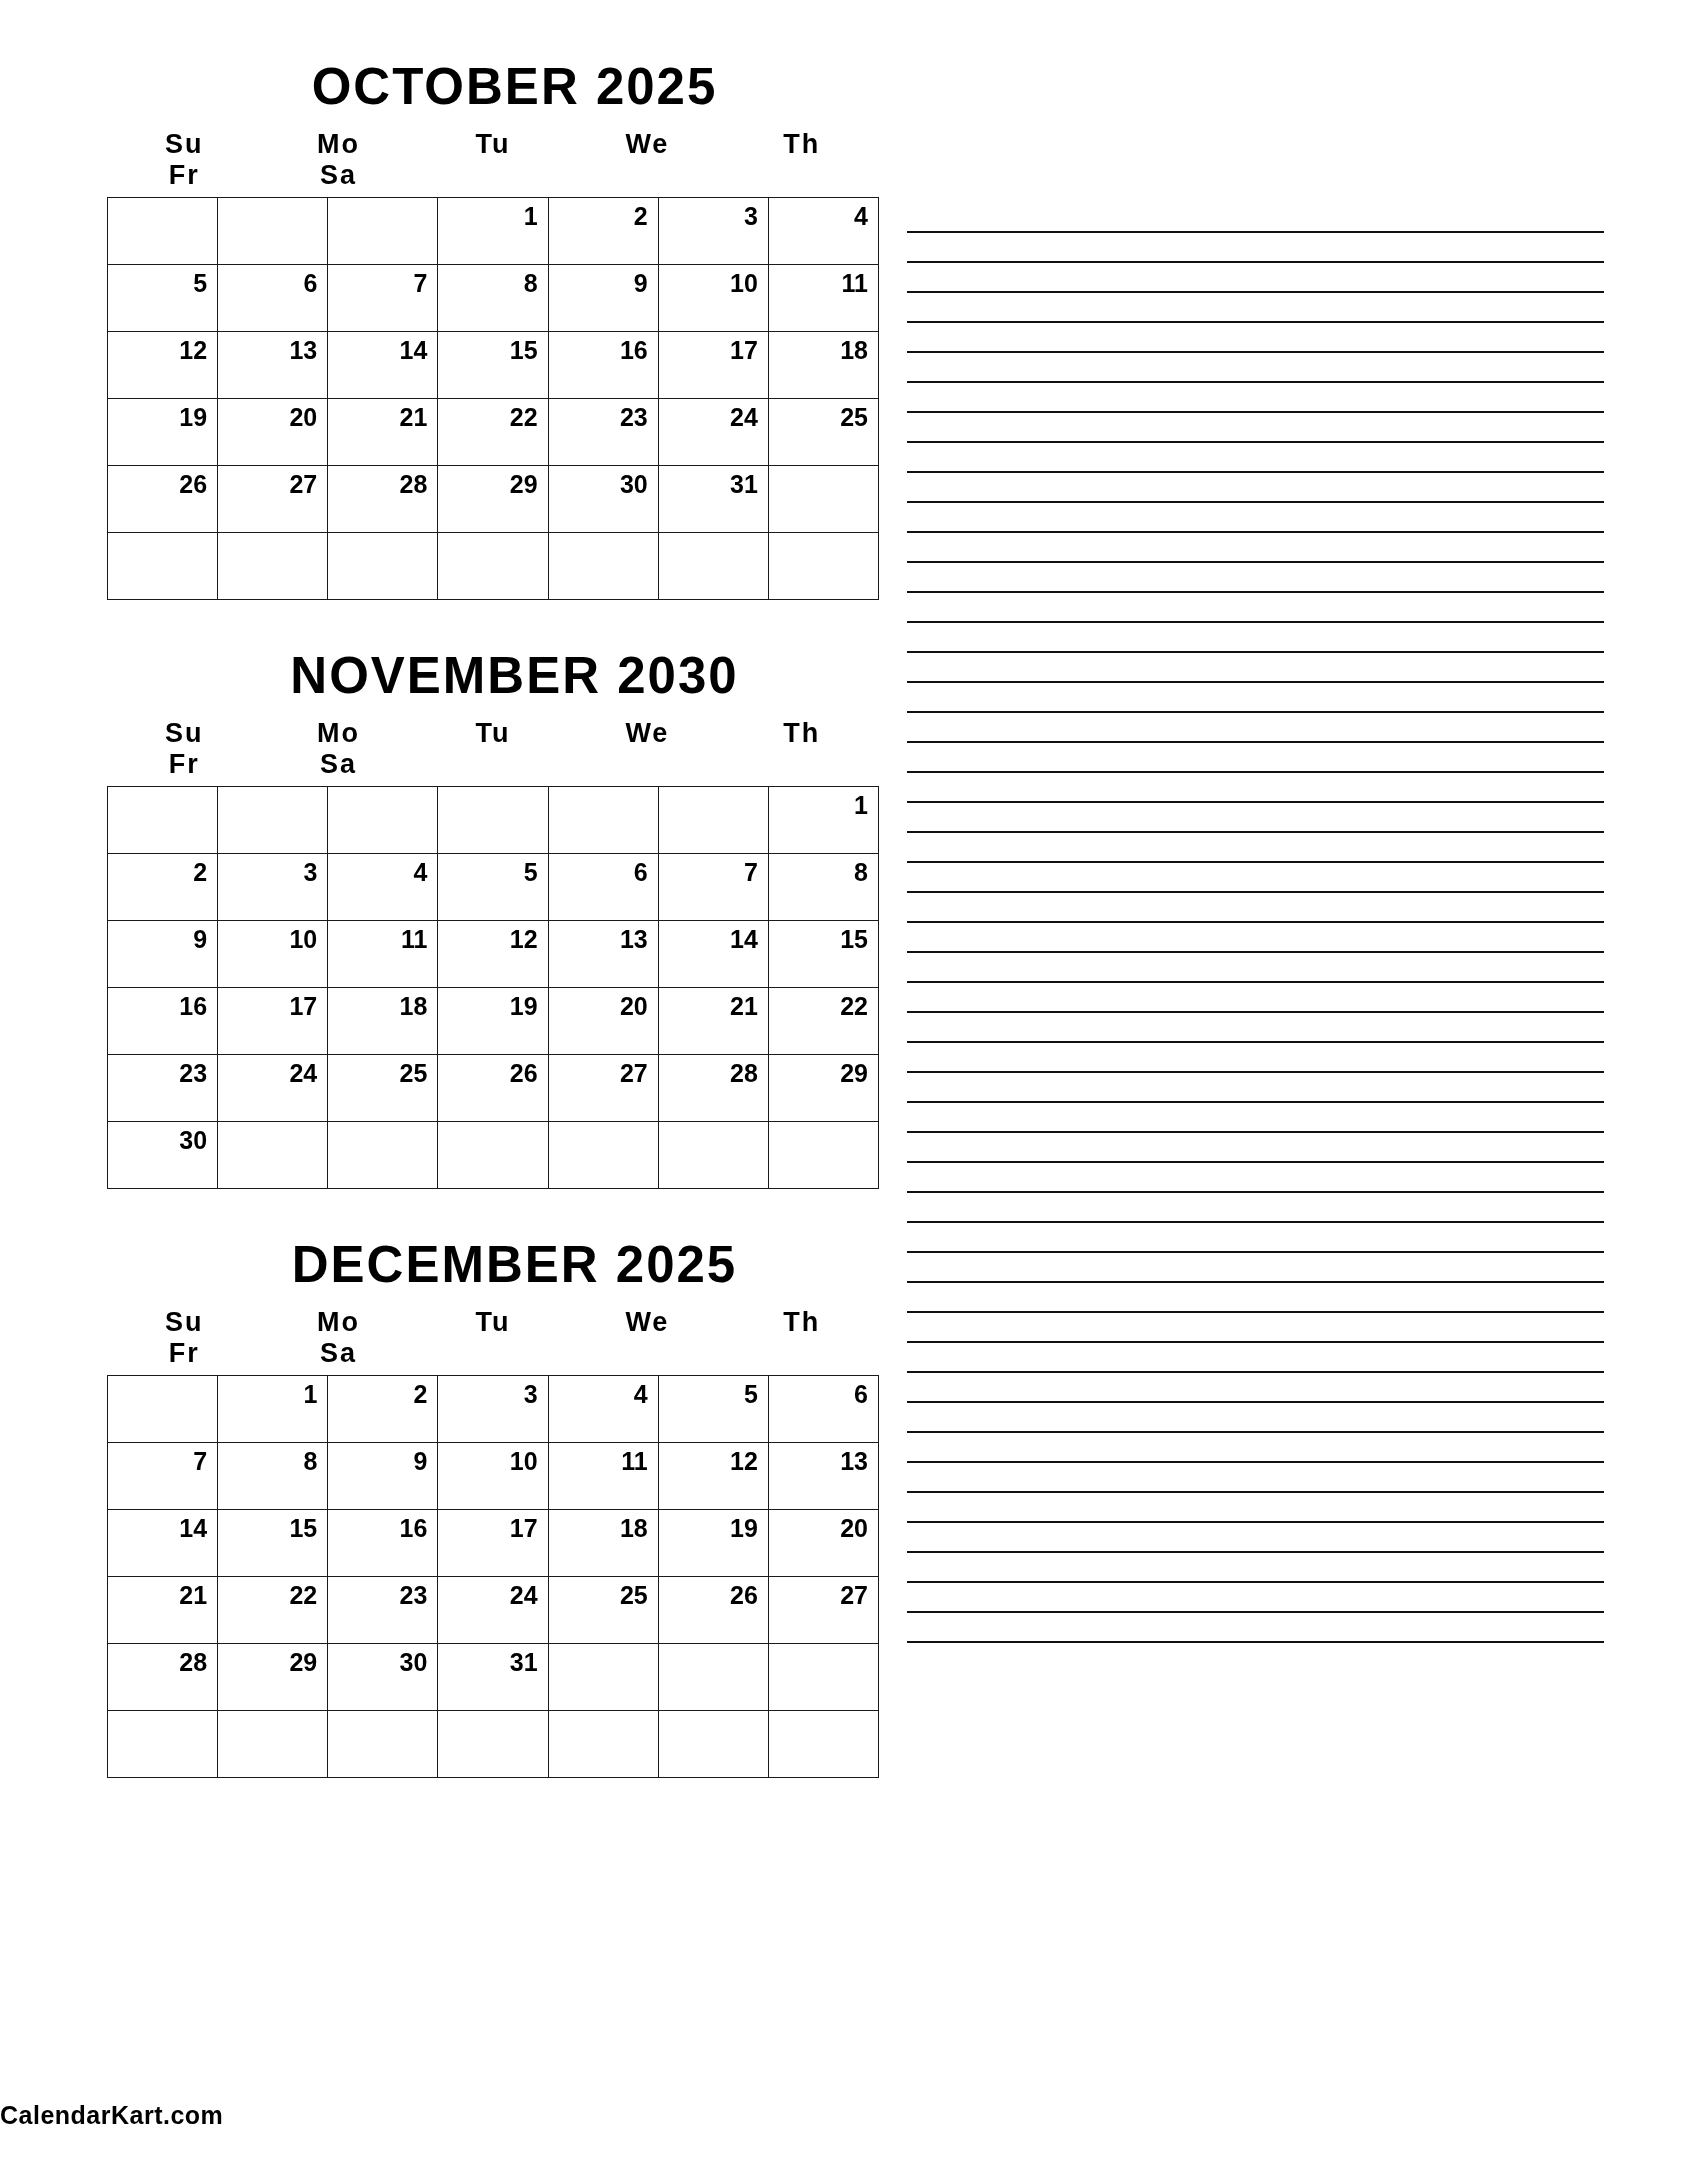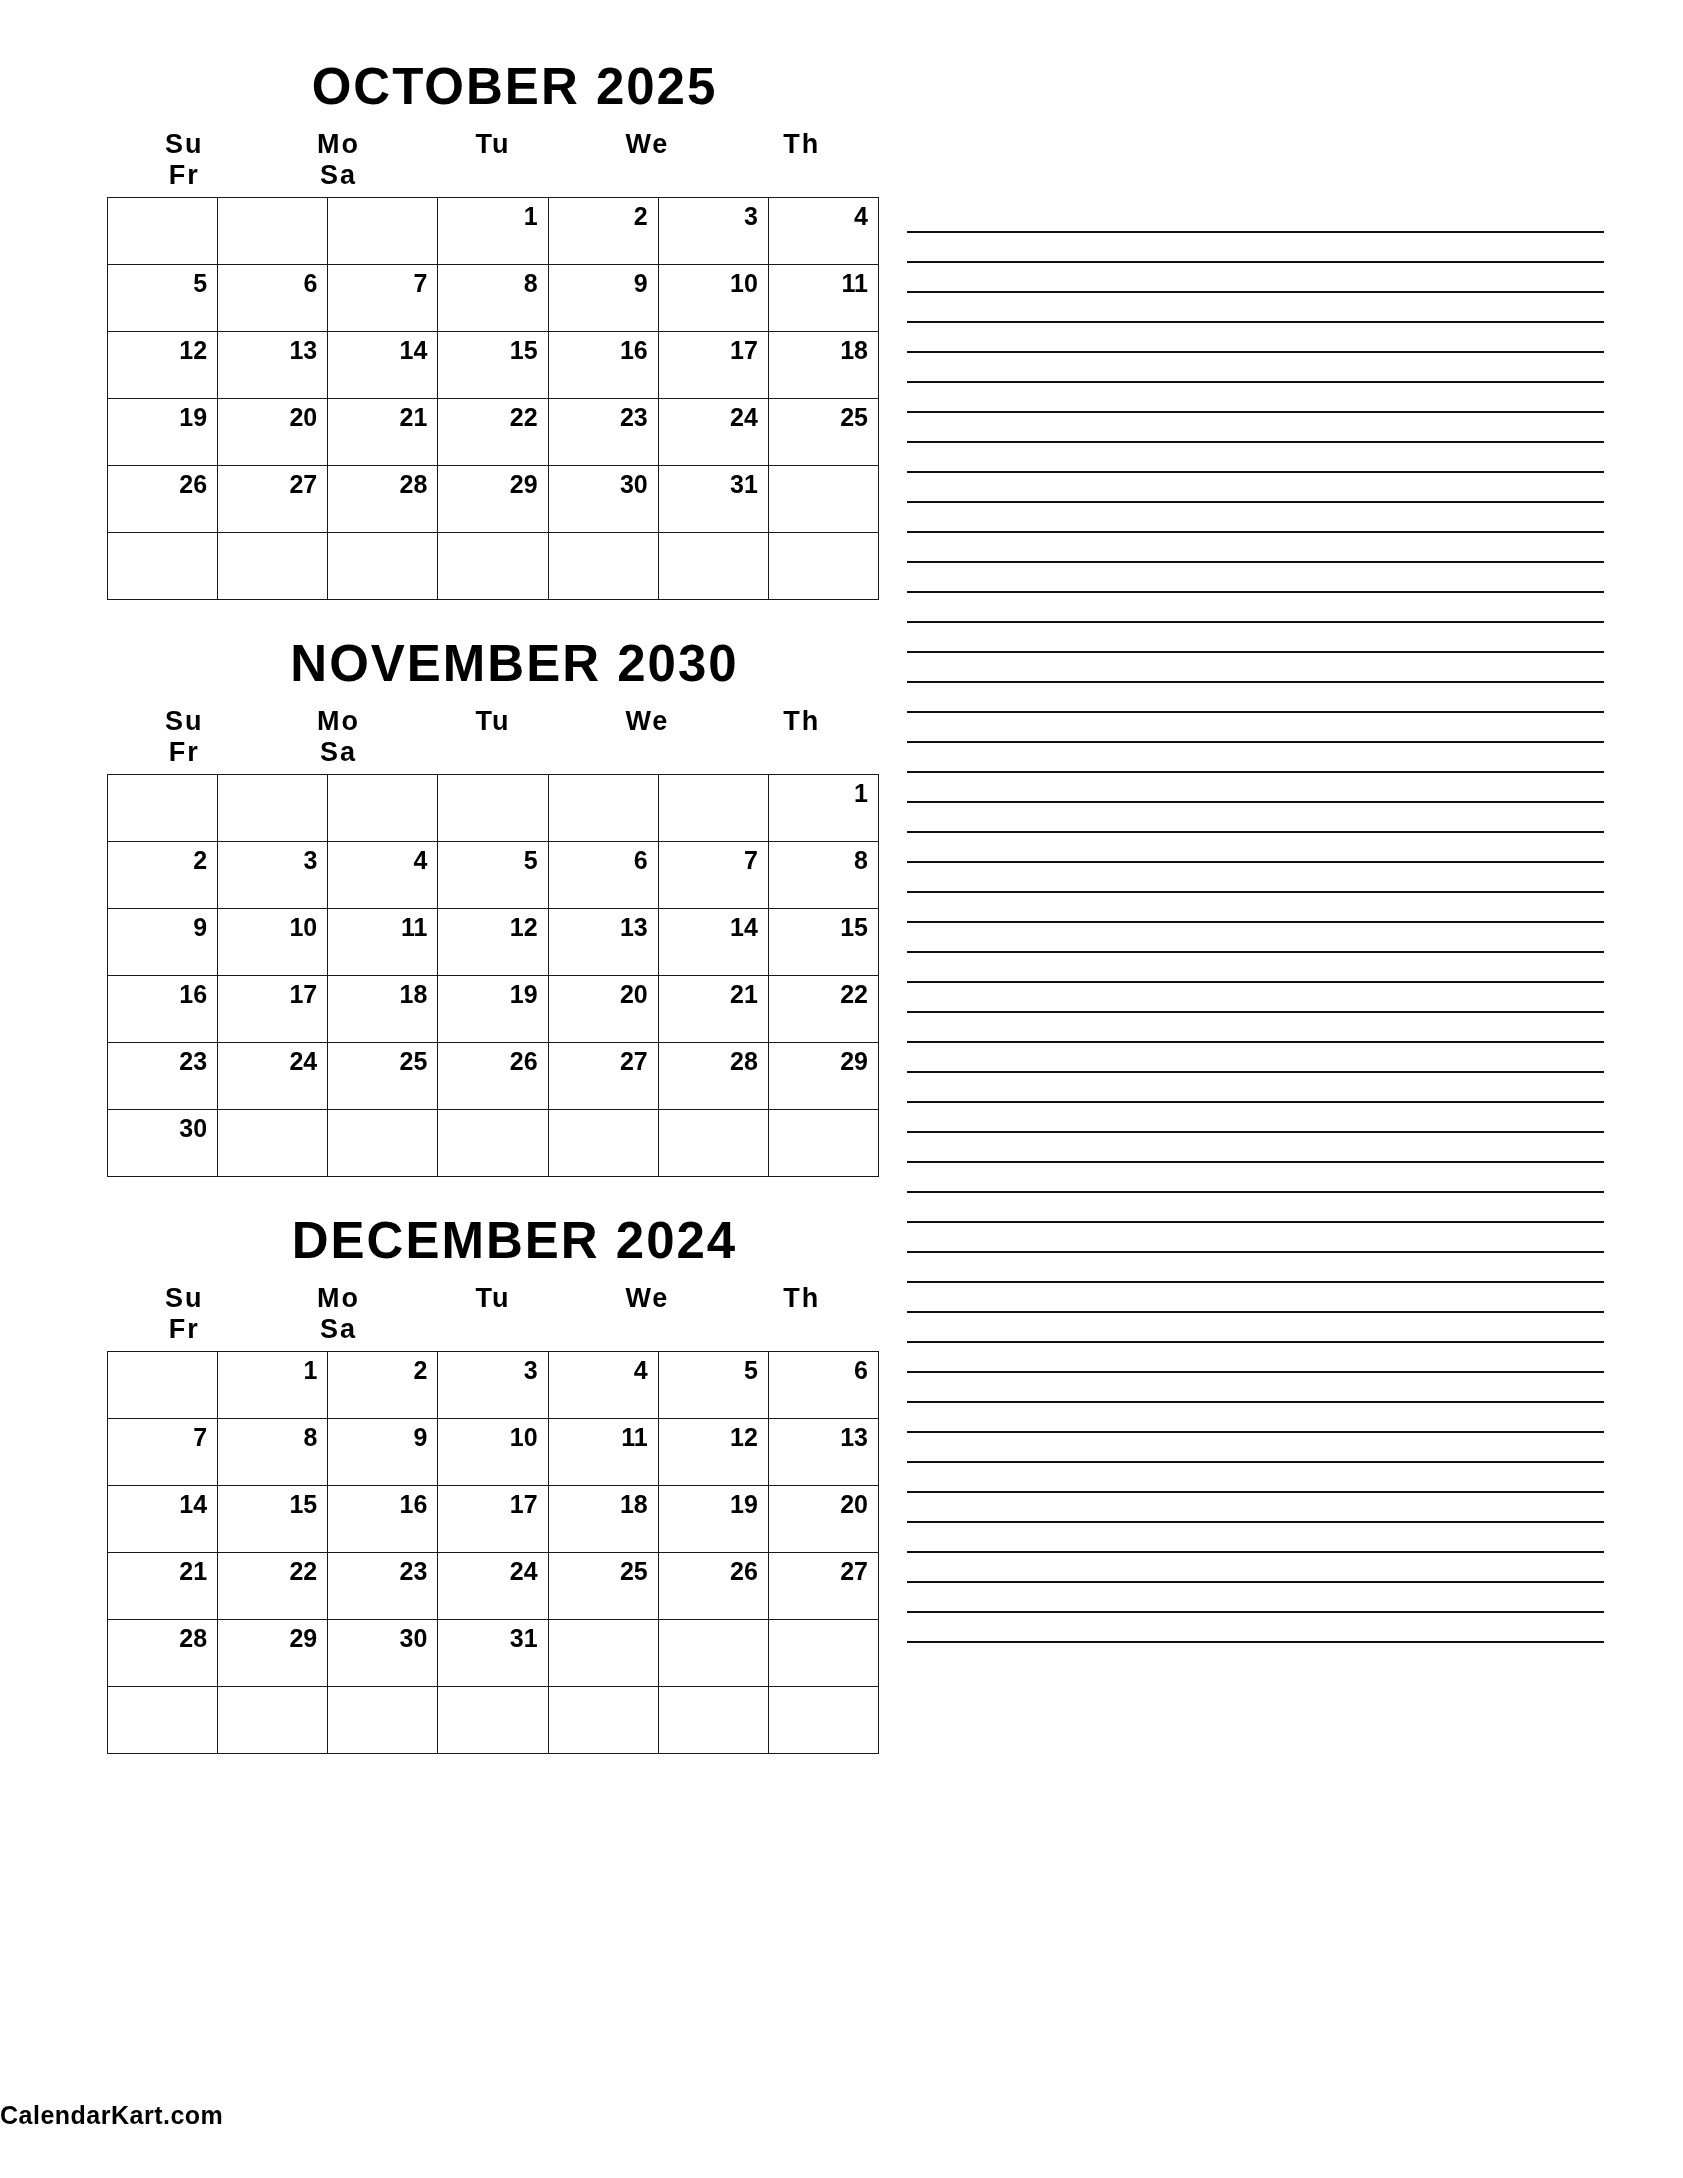--- a/index.html
+++ b/index.html
@@ -28,21 +28,21 @@
 
   
   .calendars {
     width: 812px;
     flex: 0 0 812px;
     padding-left: 20px;
     box-sizing: border-box;
   }
 
   .month-block {
-    margin-bottom: 36px;
+    margin-bottom: 48px;
   }
 
   .month-title {
     font-size: 51px;
     font-weight: bold;
     letter-spacing: 2px;
     text-align: center;
     margin: 0 0 14px 0;
     padding-left: 59px;
     line-height: 1.1;
@@ -246,21 +246,21 @@
             <td></td>
             <td></td>
             <td></td>
             <td></td>
           </tr>
         </tbody>
       </table>
     </div>
 
     <div class="month-block">
-      <div class="month-title">DECEMBER 2024</div>
+      <div class="month-title">DECEMBER 2025</div>
       <div class="weekday-row">
         <div class="weekday-cell">Su</div>
         <div class="weekday-cell">Mo</div>
         <div class="weekday-cell">Tu</div>
         <div class="weekday-cell">We</div>
         <div class="weekday-cell">Th</div>
         <div class="weekday-cell">Fr</div>
         <div class="weekday-cell">Sa</div>
       </div>
       <table class="cal">

